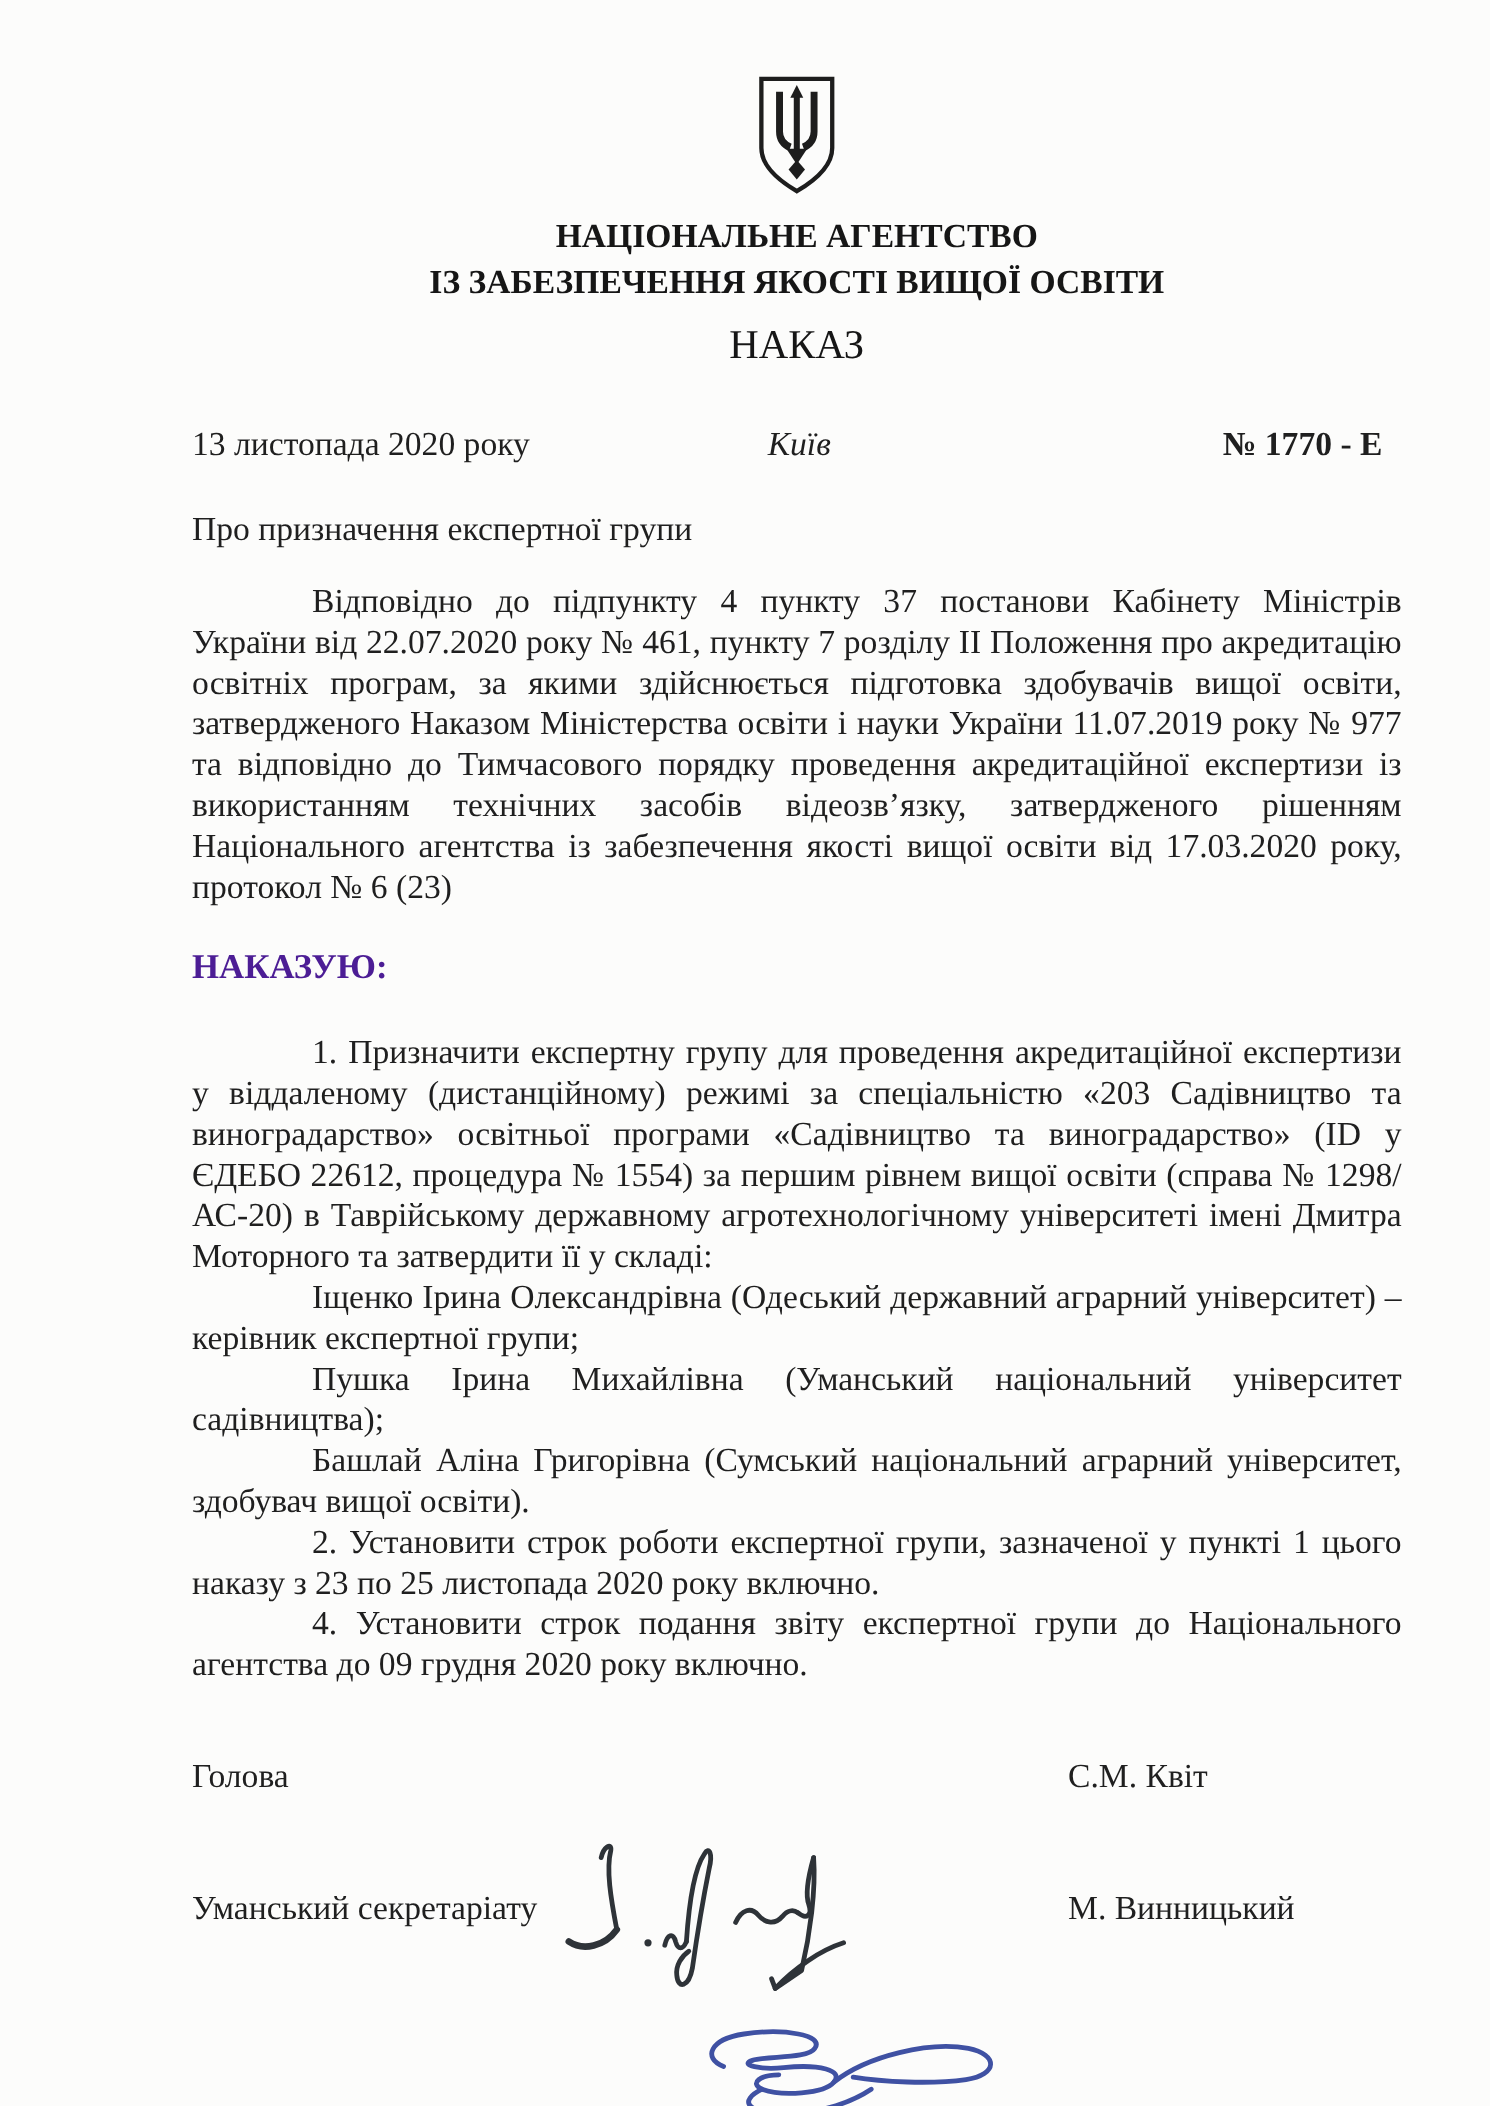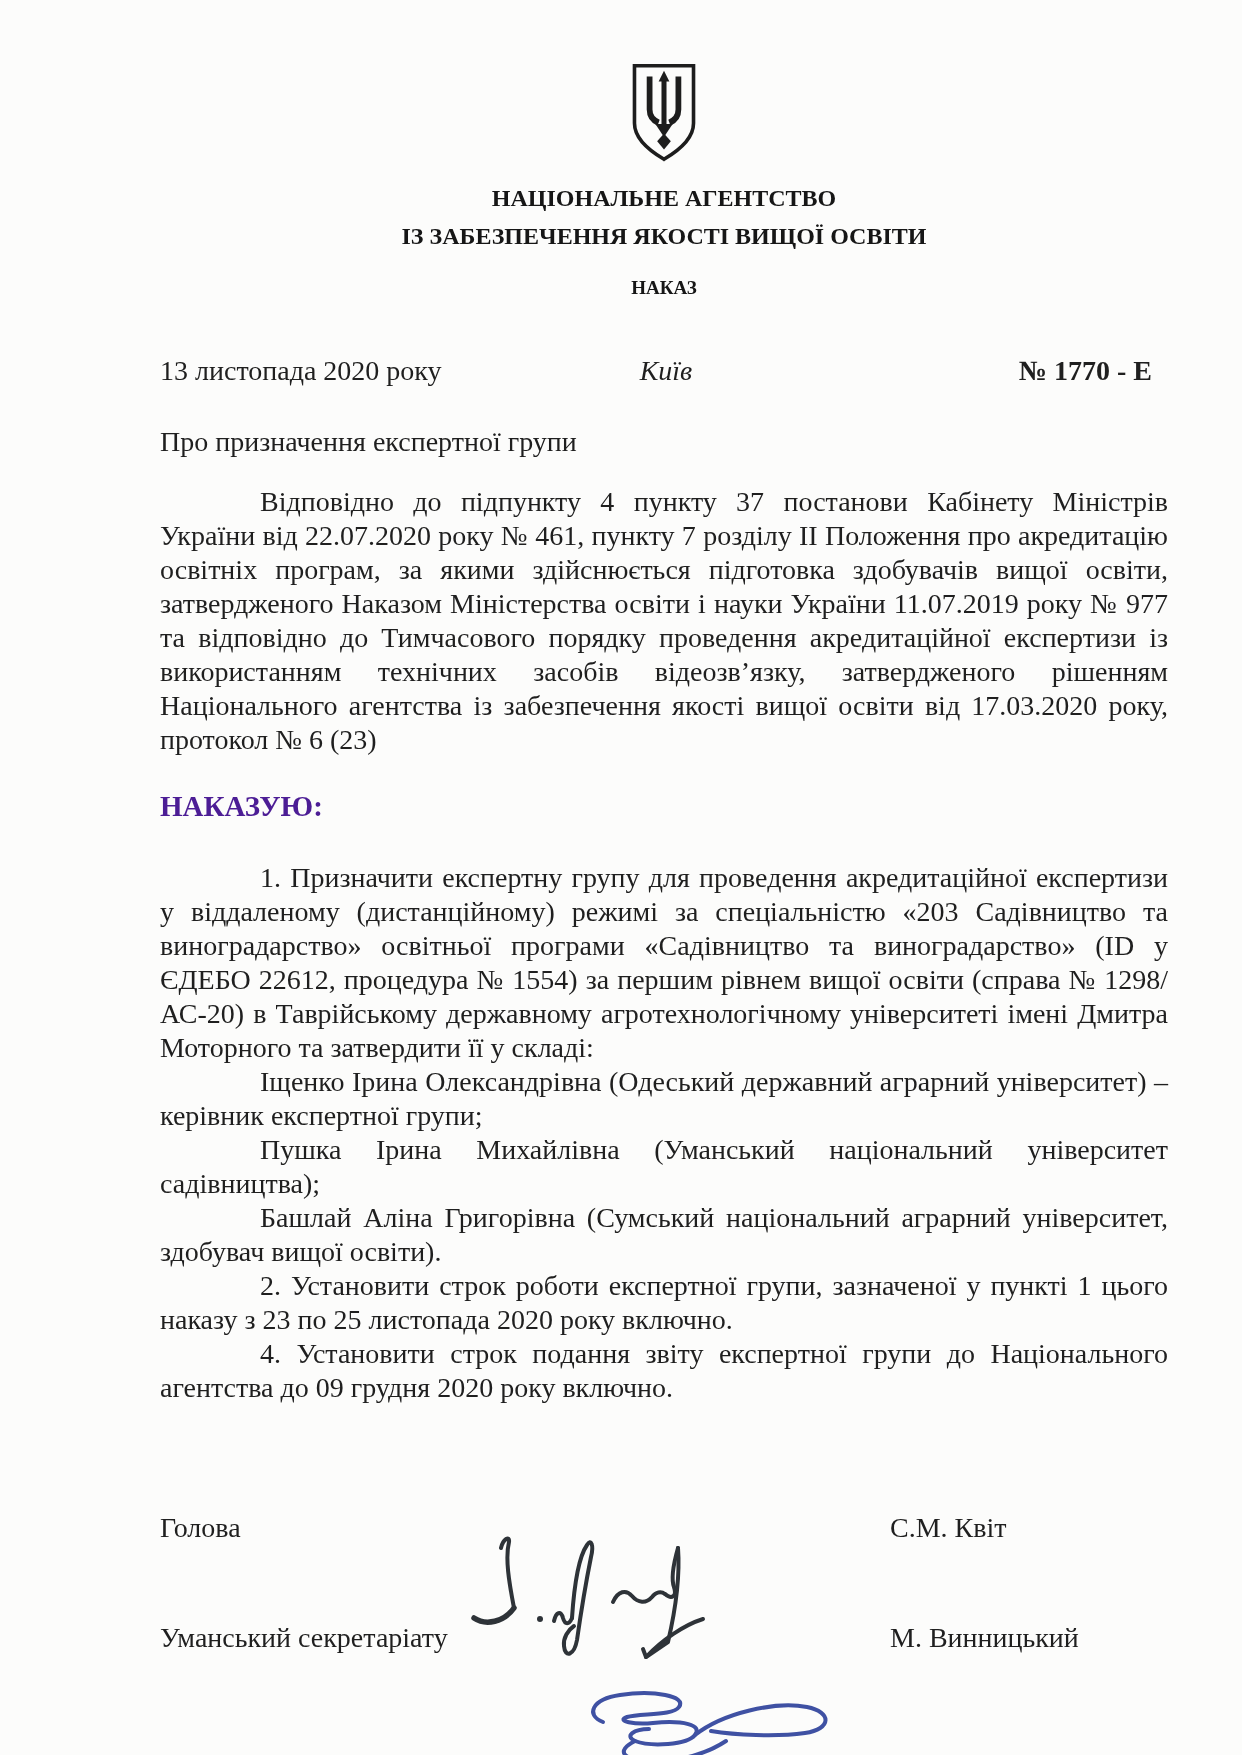--- a/index.html
+++ b/index.html
@@ -9,41 +9,41 @@
     font-family: "Liberation Serif", serif;
     color: #1f1f1f;
     position: relative;
     overflow: hidden;
   }
   .page { position: relative; width: 1242px; height: 1755px; }
   .content { margin-left: 160px; margin-right: 74px; }
 
   .emblem { display: block; margin: 62px auto 0; width: 72px; height: 101px; }
 
-  .org-name { text-align: center; font-weight: bold; font-size: 24px; line-height: 38px; margin-top: 16px; color: #161616; }
-  .doc-type { text-align: center; font-weight: bold; font-size: 19px; line-height: 34px; margin-top: 16px; color: #161616; }
+  .org-name { text-align: center; font-weight: bold; font-size: 28px; line-height: 38px; margin-top: 16px; color: #161616; }
+  .doc-type { text-align: center; font-weight: normal; font-size: 34px; line-height: 34px; margin-top: 16px; color: #161616; }
 
   .meta-line { position: relative; margin-top: 50px; height: 34px; font-size: 28px; }
   .meta-date { position: absolute; left: 0; top: 0; }
   .meta-city { position: absolute; left: 4px; right: 0; text-align: center; top: 0; font-style: italic; }
   .meta-number { position: absolute; right: 16px; top: 0; font-weight: bold; }
 
   .subject { margin-top: 36px; font-size: 28px; line-height: 34px; }
 
   .par {
     font-size: 28px; line-height: 34px;
     text-align: justify; text-indent: 100px;
     margin: 0;
   }
   .preamble { margin-top: 26px; }
 
   .order-heading { margin-top: 32px; font-weight: bold; font-size: 29px; line-height: 34px; color: #4c1d95; }
   .order-block { margin-top: 38px; }
 
-  .sig-row { position: relative; margin-top: 107px; height: 34px; font-size: 28px; }
+  .sig-row { position: relative; margin-top: 60px; height: 34px; font-size: 28px; }
   .sig-row.second { margin-top: 76px; }
   .sig-title { position: absolute; left: 0; top: 0; }
   .sig-name { position: absolute; left: 730px; top: 0; }
 
   .signature-svg { position: absolute; }
   .sig-kvit { left: 460px; top: 1468px; width: 260px; height: 140px; }
   .sig-vyn  { left: 575px; top: 1624px; width: 270px; height: 82px; }
 </style>
 </head>
 <body>

